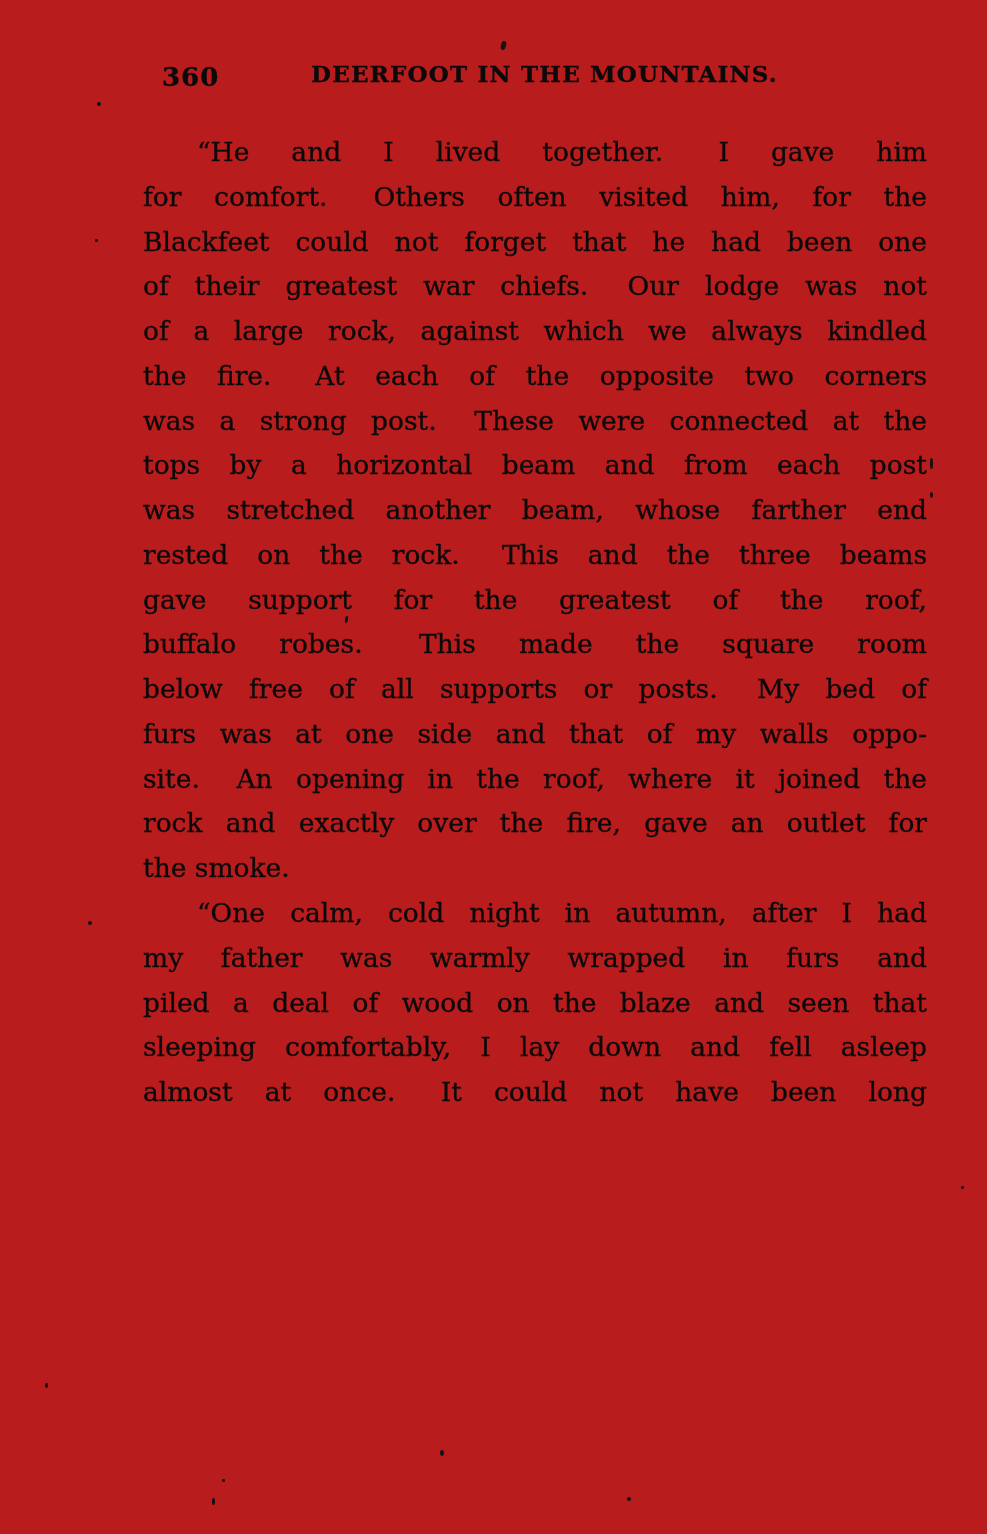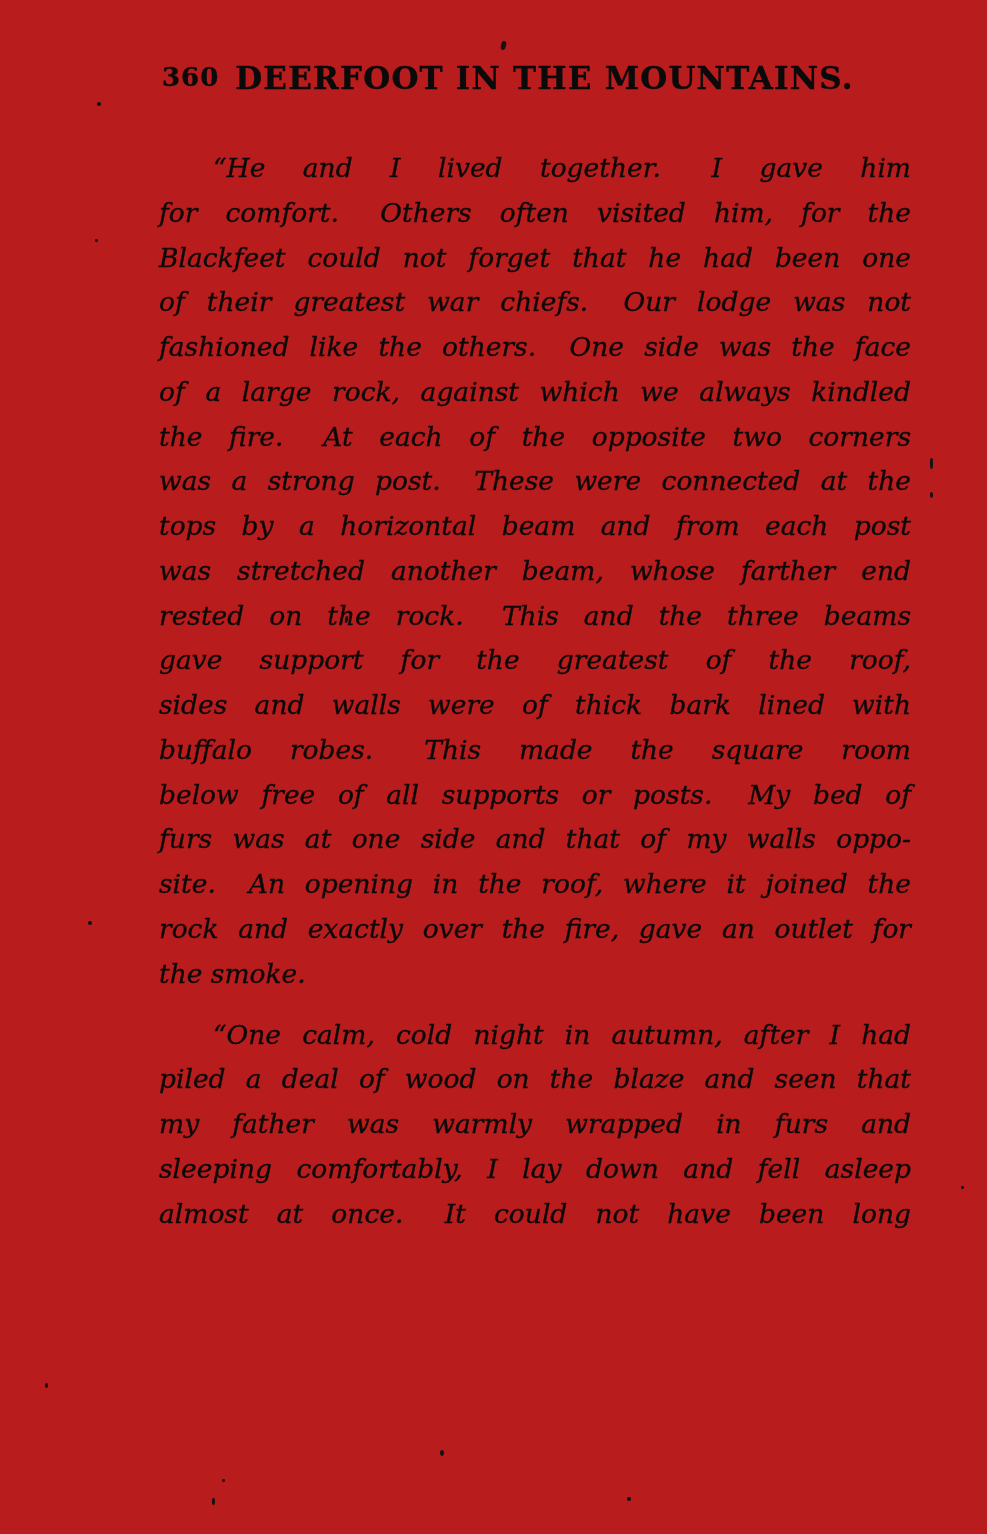--- a/index.html
+++ b/index.html
@@ -32,33 +32,33 @@
     font-size: 26px;
     font-weight: 700;
     letter-spacing: 1px;
   }
   .head-title {
     position: absolute;
     left: 118px;
     right: 16px;
     top: 0;
     text-align: center;
-    font-size: 31px;
+    font-size: 23px;
     font-weight: 700;
     letter-spacing: 1.2px;
     white-space: nowrap;
   }
   
   .text-block {
     position: absolute;
     left: 143px;
     top: 130px;
     width: 784px;
   }
-  .paragraph { margin: 16px; font-style: italic; }
+  .paragraph { margin: 0; }
   .line {
     font-size: 26.5px;
     line-height: 44.77px;
     height: 44.77px;
     text-align: justify;
     text-align-last: justify;
     overflow: visible;
   }
   .line.indent { padding-left: 54px; }
   .line.flush  { text-align-last: left; }
@@ -78,40 +78,38 @@
     <span class="folio">360</span>
     <span class="head-title">DEERFOOT IN THE MOUNTAINS.</span>
   </header>
 
   <main class="text-block">
       <div class="paragraph">
         <div class="line indent">“He and I lived together.  I gave him</div>
         <div class="line">for comfort.  Others often visited him, for the</div>
         <div class="line">Blackfeet could not forget that he had been one</div>
         <div class="line">of their greatest war chiefs.  Our lodge was not</div>
-        <div class="line">fashioned like the others.  One side was the face</div>
         <div class="line">of a large rock, against which we always kindled</div>
         <div class="line">the fire.  At each of the opposite two corners</div>
         <div class="line">was a strong post.  These were connected at the</div>
         <div class="line">tops by a horizontal beam and from each post</div>
         <div class="line">was stretched another beam, whose farther end</div>
         <div class="line">rested on the rock.  This and the three beams</div>
         <div class="line">gave support for the greatest of the roof,</div>
-        <div class="line">sides and walls were of thick bark lined with</div>
         <div class="line">buffalo robes.  This made the square room</div>
         <div class="line">below free of all supports or posts.  My bed of</div>
         <div class="line">furs was at one side and that of my walls oppo-</div>
         <div class="line">site.  An opening in the roof, where it joined the</div>
         <div class="line">rock and exactly over the fire, gave an outlet for</div>
         <div class="line flush">the smoke.</div>
       </div>
       <div class="paragraph">
         <div class="line indent">“One calm, cold night in autumn, after I had</div>
+        <div class="line">my father was warmly wrapped in furs and</div>
         <div class="line">piled a deal of wood on the blaze and seen that</div>
-        <div class="line">my father was warmly wrapped in furs and</div>
         <div class="line">sleeping comfortably, I lay down and fell asleep</div>
         <div class="line">almost at once.  It could not have been long</div>
       </div>
     </main>
 
   <div class="speck" style="left:501px; top:41px;  width:5px; height:9px; transform:rotate(14deg);"></div>
   <div class="speck" style="left:97px;  top:102px; width:4px; height:4px;"></div>
   <div class="speck" style="left:95px;  top:239px; width:3px; height:3px;"></div>
   <div class="speck" style="left:930px; top:458px; width:3px; height:11px;"></div>
   <div class="speck" style="left:930px; top:492px; width:3px; height:6px;"></div>

